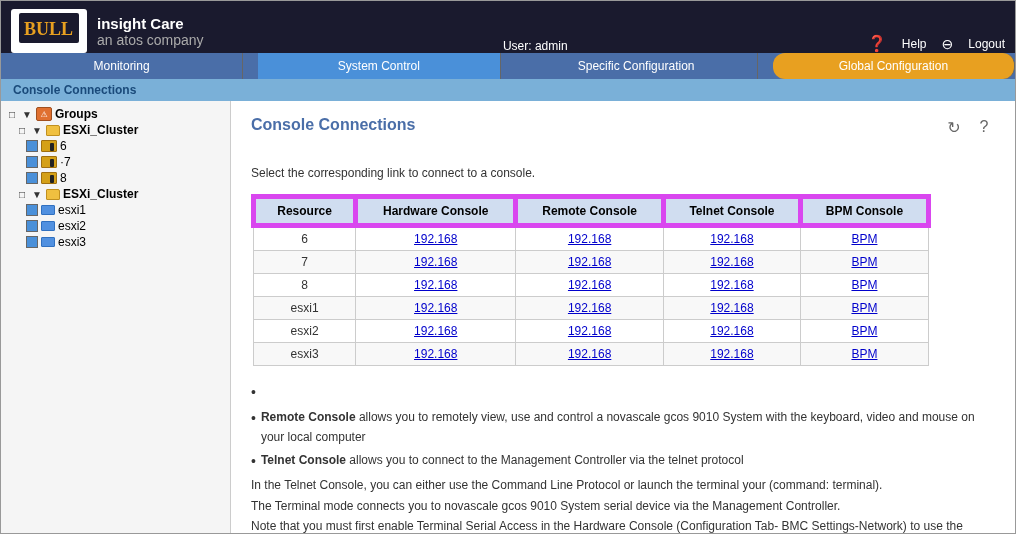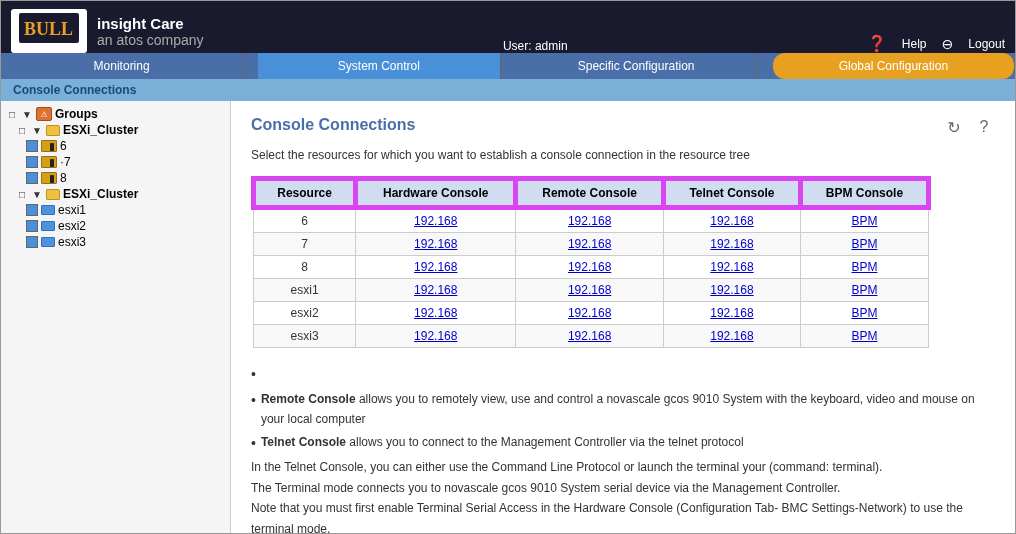--- a/index.html
+++ b/index.html
@@ -166,21 +166,22 @@
     <div id="content">
       <div class="content-header">
         <div style="color:#4a6ea8;font-size:16px;font-weight:bold;">Console Connections</div>
         <div class="header-icons">
           <div class="icon-btn">↻</div>
           <div class="icon-btn">?</div>
         </div>
       </div>
 
       <div class="content-desc">
-        <span>Select the resources for which you want to establish a console connection in the resource tree</span><br>
+        <br>
+        <span>Select the corresponding link to connect to a console.</span>
       </div>
 
       <table class="console-table">
         <thead>
           <tr>
             <th>Resource</th>
             <th>Hardware Console</th>
             <th>Remote Console</th>
             <th>Telnet Console</th>
             <th>BPM Console</th>

